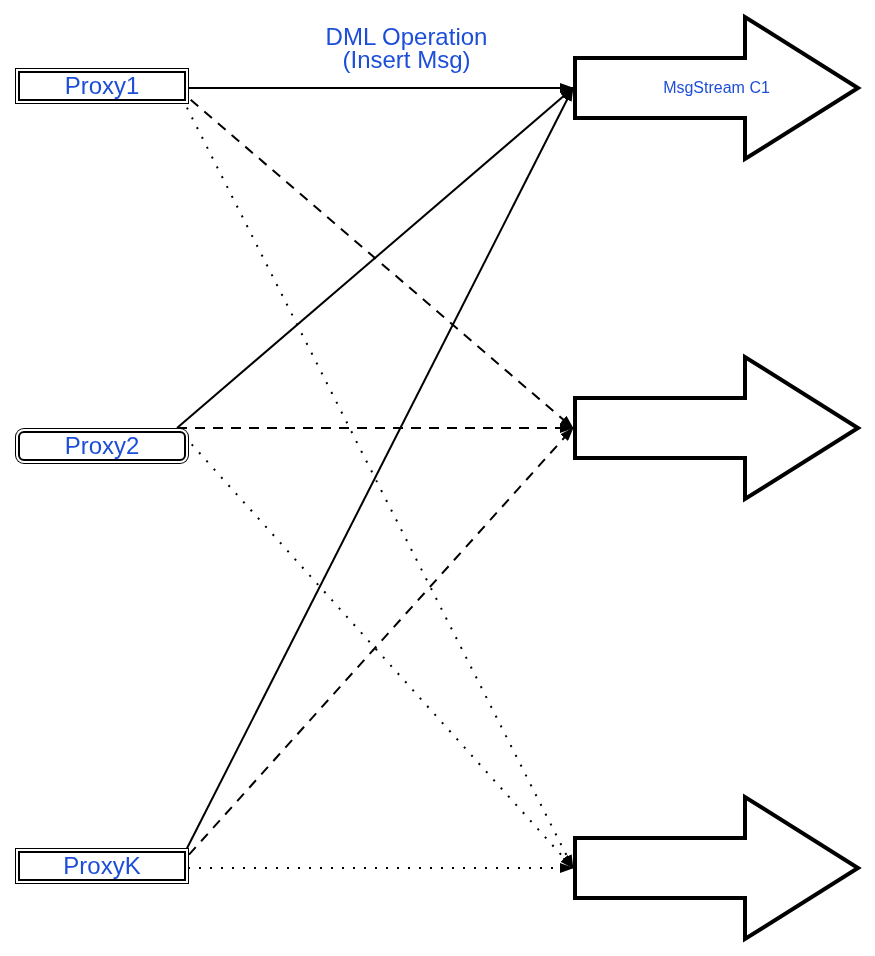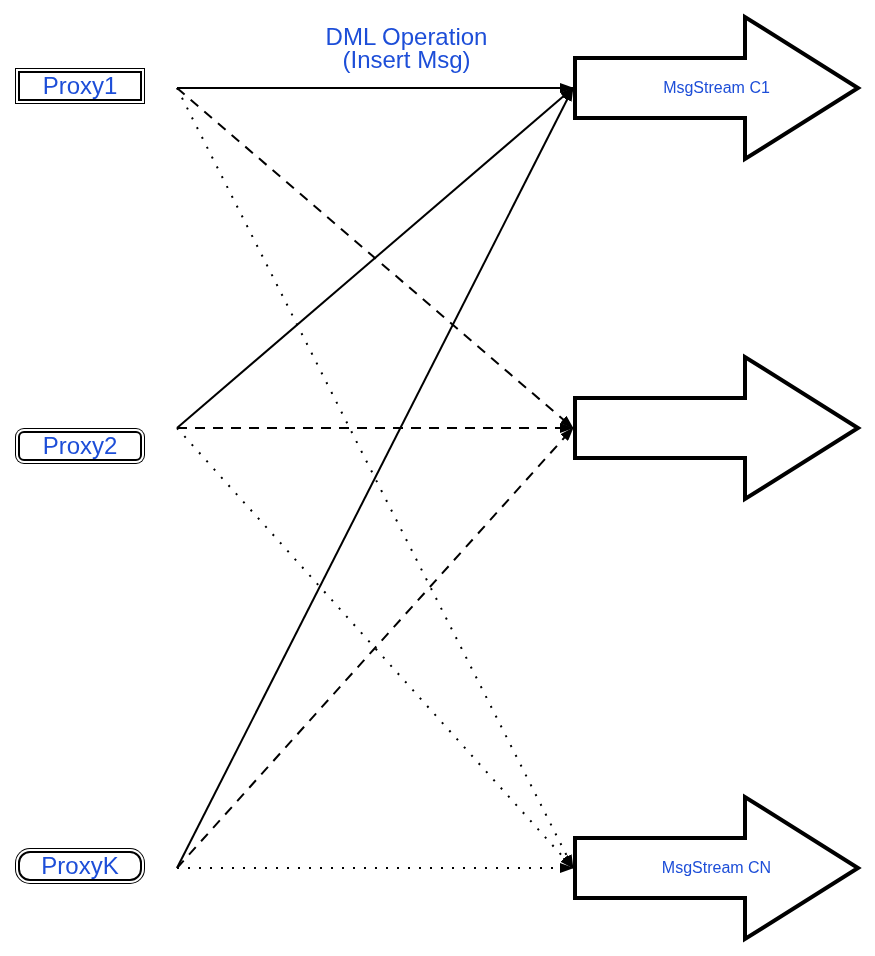--- a/index.html
+++ b/index.html
@@ -26,32 +26,32 @@
   .conn.dotted { stroke-dasharray: 2 9; }
   .big-arrow {
     fill: #ffffff;
     stroke: #000000;
     stroke-width: 4;
     stroke-linejoin: miter;
   }
   .proxy-box {
     position: absolute;
     left: 18px;
-    width: 124px;
+    width: 168px;
     height: 30px;
     background: #ffffff;
     border: 2px solid #000000;
     box-shadow: 0 0 0 2px #ffffff, 0 0 0 3px #000000;
     display: flex;
     align-items: center;
     justify-content: center;
   }
   .proxy-box.p1 { top: 71px; }
   .proxy-box.p2 { top: 431px; border-radius: 6px; }
-  .proxy-box.pk { top: 851px; border-radius: 12px; }
+  .proxy-box.pk { top: 851px; }
   .node-label {
     font-size: 24px;
     line-height: 1;
     white-space: nowrap;
   }
   .stream-label {
     position: absolute;
     left: 575px;
     width: 283px;
     height: 30px;
@@ -112,15 +112,14 @@
     <span class="node-label">Proxy1</span>
   </div>
   <div class="proxy-box p2">
     <span class="node-label">Proxy2</span>
   </div>
   <div class="proxy-box pk">
     <span class="node-label">ProxyK</span>
   </div>
 
   <div class="stream-label s1">MsgStream C1</div>
-  <div class="stream-label sn">MsgStream CN</div>
 
 </div>
 
 </body></html>

